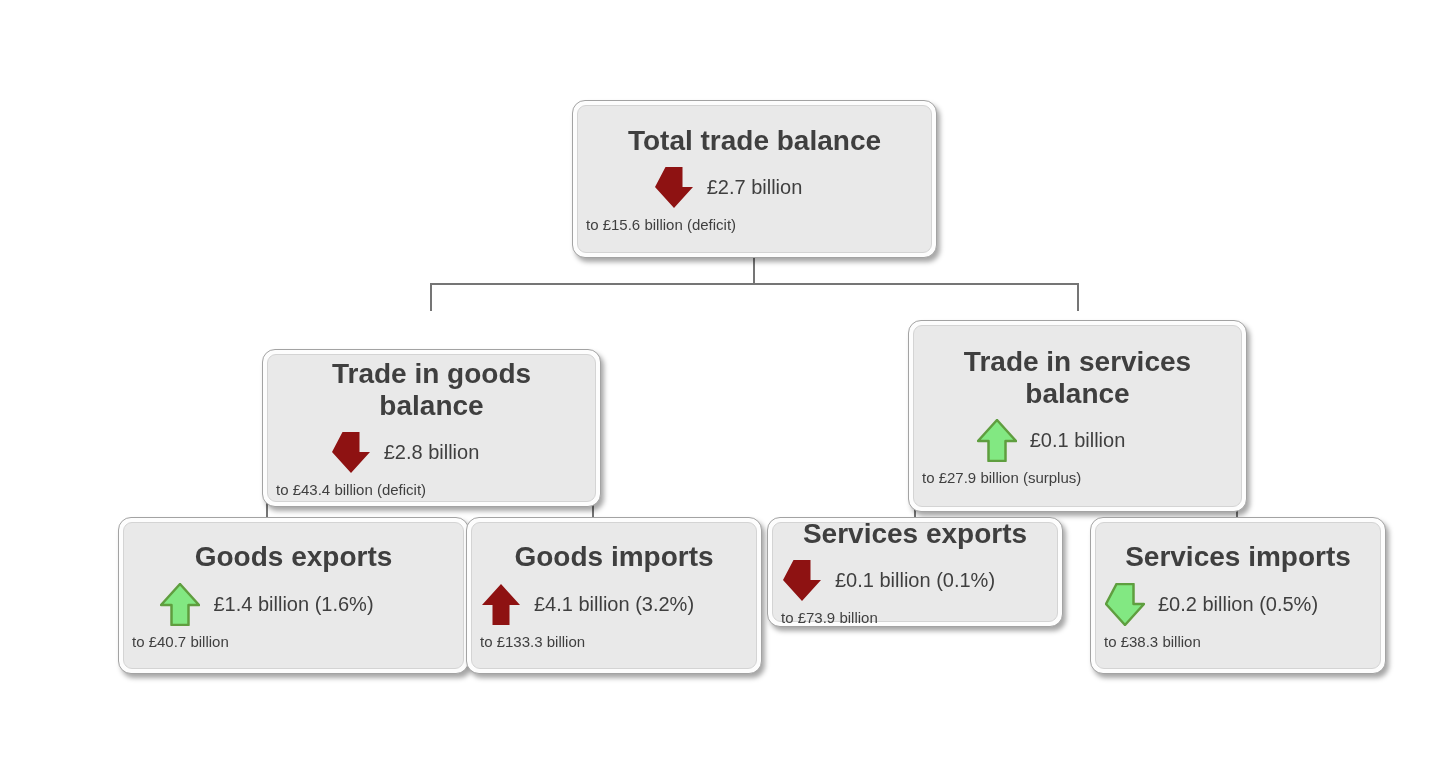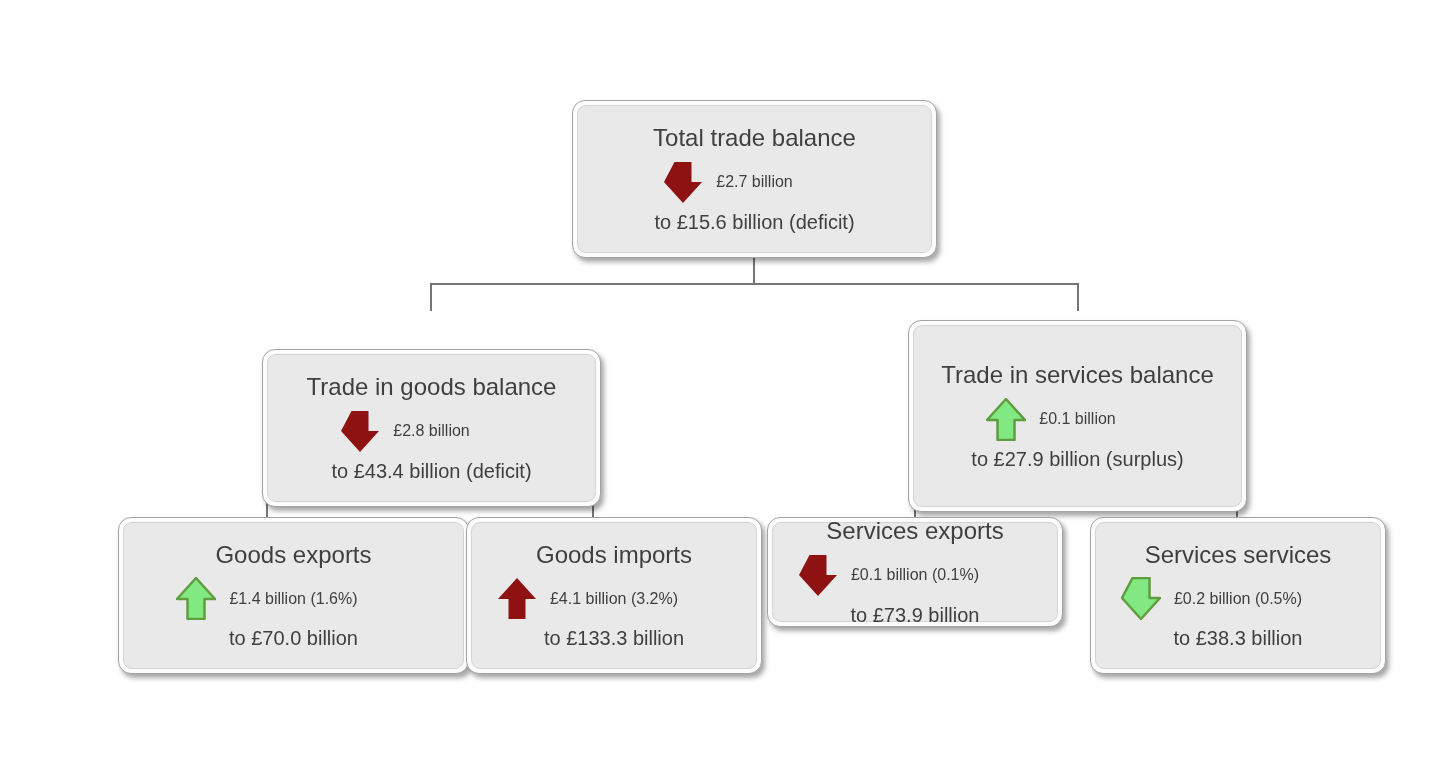--- a/index.html
+++ b/index.html
@@ -24,32 +24,32 @@
   .node-inner{
     width:100%;height:100%;
     background:var(--box-fill);
     border:1px solid var(--inner-border);
     border-radius:9px;
     display:flex;flex-direction:column;justify-content:center;
     gap:7px;
     padding:6px 8px;
   }
   .node-title{
-    text-align:center;font-weight:400;font-size:24px;line-height:1.15;
+    text-align:center;font-weight:700;font-size:28px;line-height:1.15;
     color:var(--text);margin-bottom:2px;
   }
   .value-row{
     display:grid;grid-template-columns:1fr auto 1fr;align-items:center;
   }
   .arrow{grid-column:1;justify-self:end;margin-right:13px;line-height:0;}
   .arrow-svg{width:40px;height:43px;display:block;}
   .arrow-svg path.red{fill:var(--arrow-red);}
   .arrow-svg path.green{fill:var(--arrow-green-fill);stroke:var(--arrow-green-stroke);stroke-width:2.5;stroke-linejoin:round;}
-  .value-text{grid-column:2;font-size:16px;white-space:nowrap;}
-  .to-line{text-align:center;font-size:20px;white-space:nowrap;}
+  .value-text{grid-column:2;font-size:20px;white-space:nowrap;}
+  .to-line{font-size:15px;white-space:nowrap;}
 
   
   .n-total   {left:572px;top:100px;width:365px;height:158px;}
   .n-goods   {left:262px;top:310px;width:339px;height:158px;margin-top:39px;}
   .n-services{left:908px;top:320px;width:339px;height:192px;}
   .n-gexp    {left:118px;top:517px;width:351px;height:157px;}
   .n-gimp    {left:466px;top:517px;width:296px;height:157px;}
   .n-sexp    {left:767px;top:517px;width:296px;height:110px;}
   .n-simp    {left:1090px;top:517px;width:296px;height:157px;}
 
@@ -136,21 +136,21 @@
     <div class="node-inner">
       <div class="node-title">Goods exports</div>
       <div class="value-row">
         <span class="arrow">
             <svg class="arrow-svg" viewBox="0 0 40 43" aria-hidden="true">
               <path class="green" d="M20 1 L39 22 H28.5 V42 H11.5 V22 H1 Z"></path>
             </svg>
           </span>
         <span class="value-text">£1.4 billion (1.6%)</span>
       </div>
-      <div class="to-line">to £70.0 billion</div>
+      <div class="to-line">to £40.7 billion</div>
     </div>
   </div>
 
   <div class="node n-gimp">
     <div class="node-inner">
       <div class="node-title">Goods imports</div>
       <div class="value-row">
         <span class="arrow">
             <svg class="arrow-svg" viewBox="0 0 40 43" aria-hidden="true">
               <path class="red" d="M20 1 L39 22 H28.5 V42 H11.5 V22 H1 Z"></path>
@@ -172,21 +172,21 @@
             </svg>
           </span>
         <span class="value-text">£0.1 billion (0.1%)</span>
       </div>
       <div class="to-line">to £73.9 billion</div>
     </div>
   </div>
 
   <div class="node n-simp">
     <div class="node-inner">
-      <div class="node-title">Services services</div>
+      <div class="node-title">Services imports</div>
       <div class="value-row">
         <span class="arrow">
             <svg class="arrow-svg" viewBox="0 0 40 43" aria-hidden="true">
               <path class="green" d="M11.5 1 H28.5 V21 H39 L20 42 L1 21 Z"></path>
             </svg>
           </span>
         <span class="value-text">£0.2 billion (0.5%)</span>
       </div>
       <div class="to-line">to £38.3 billion</div>
     </div>

